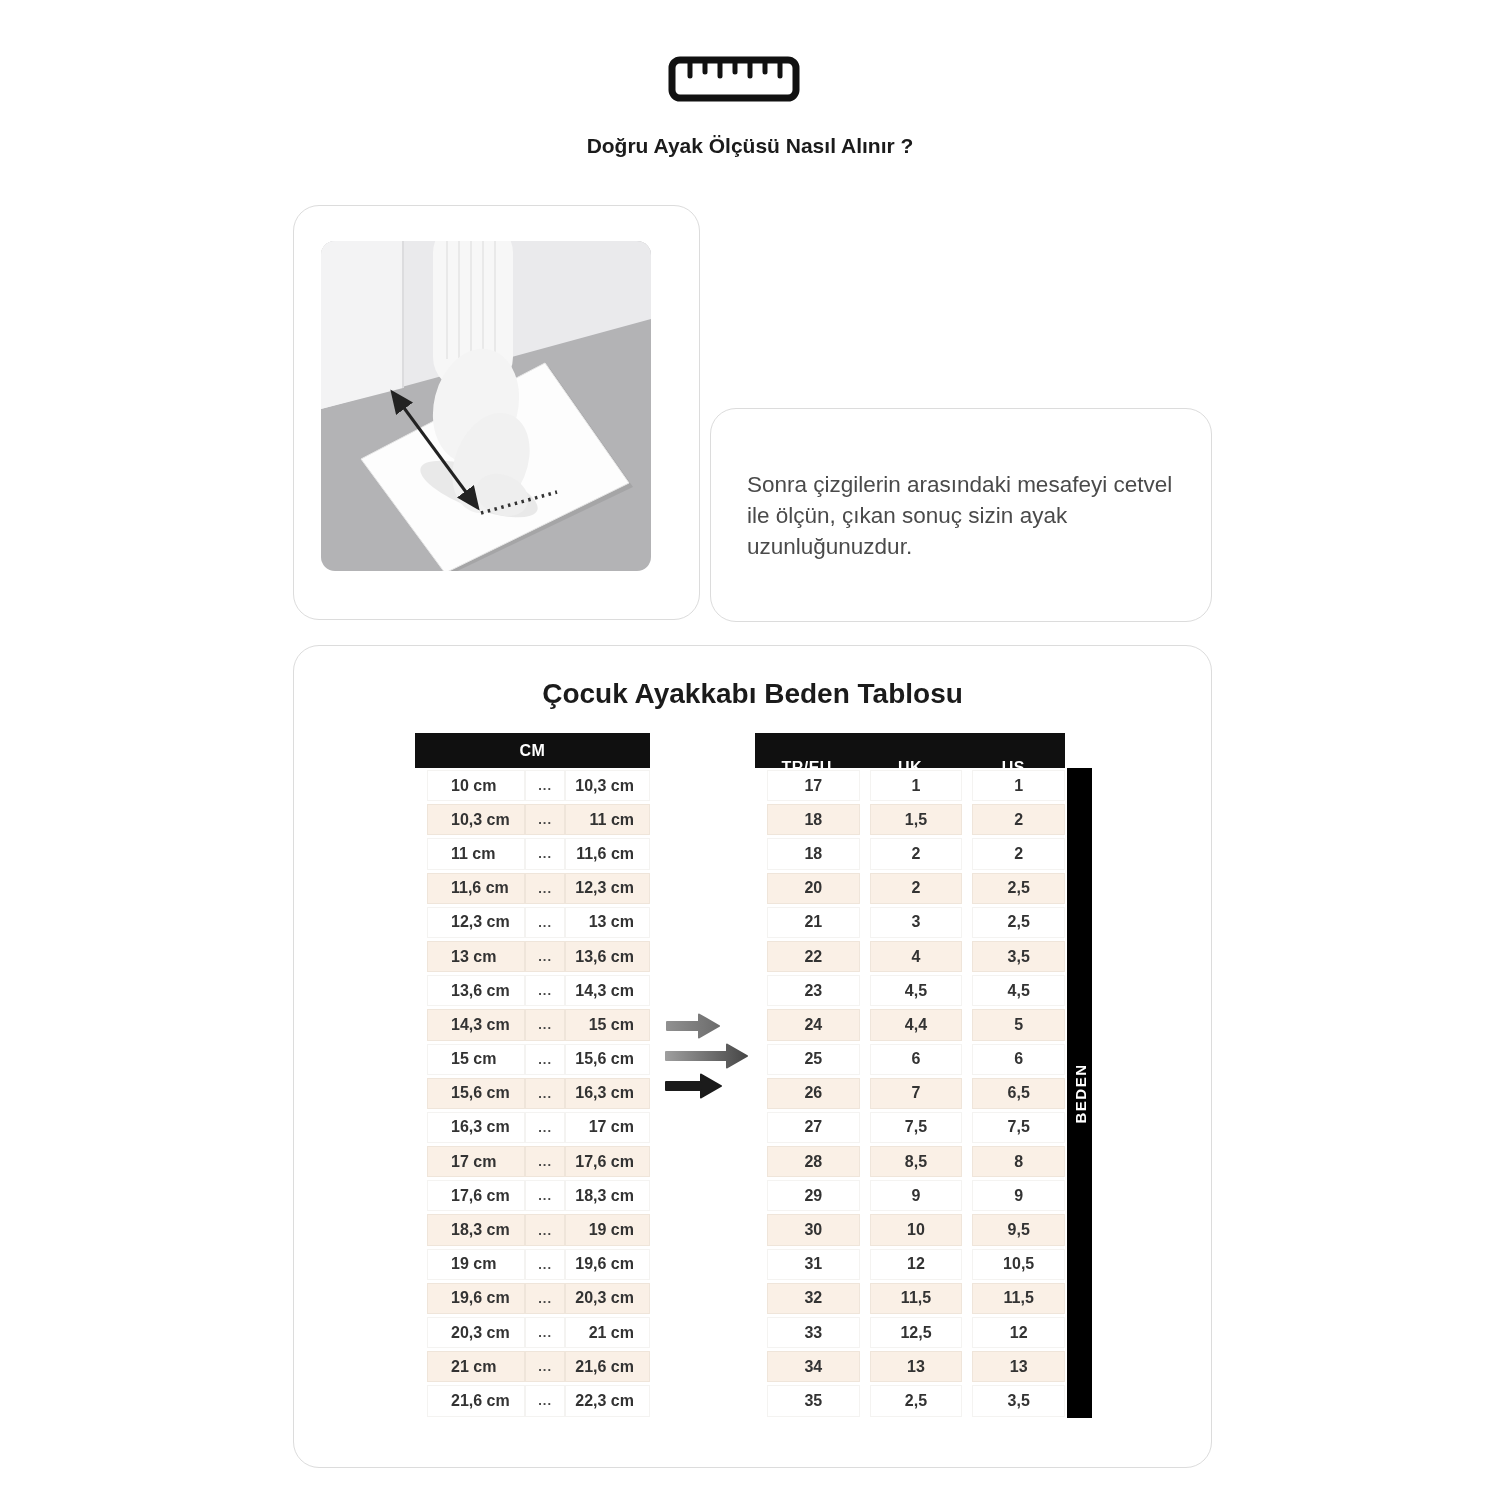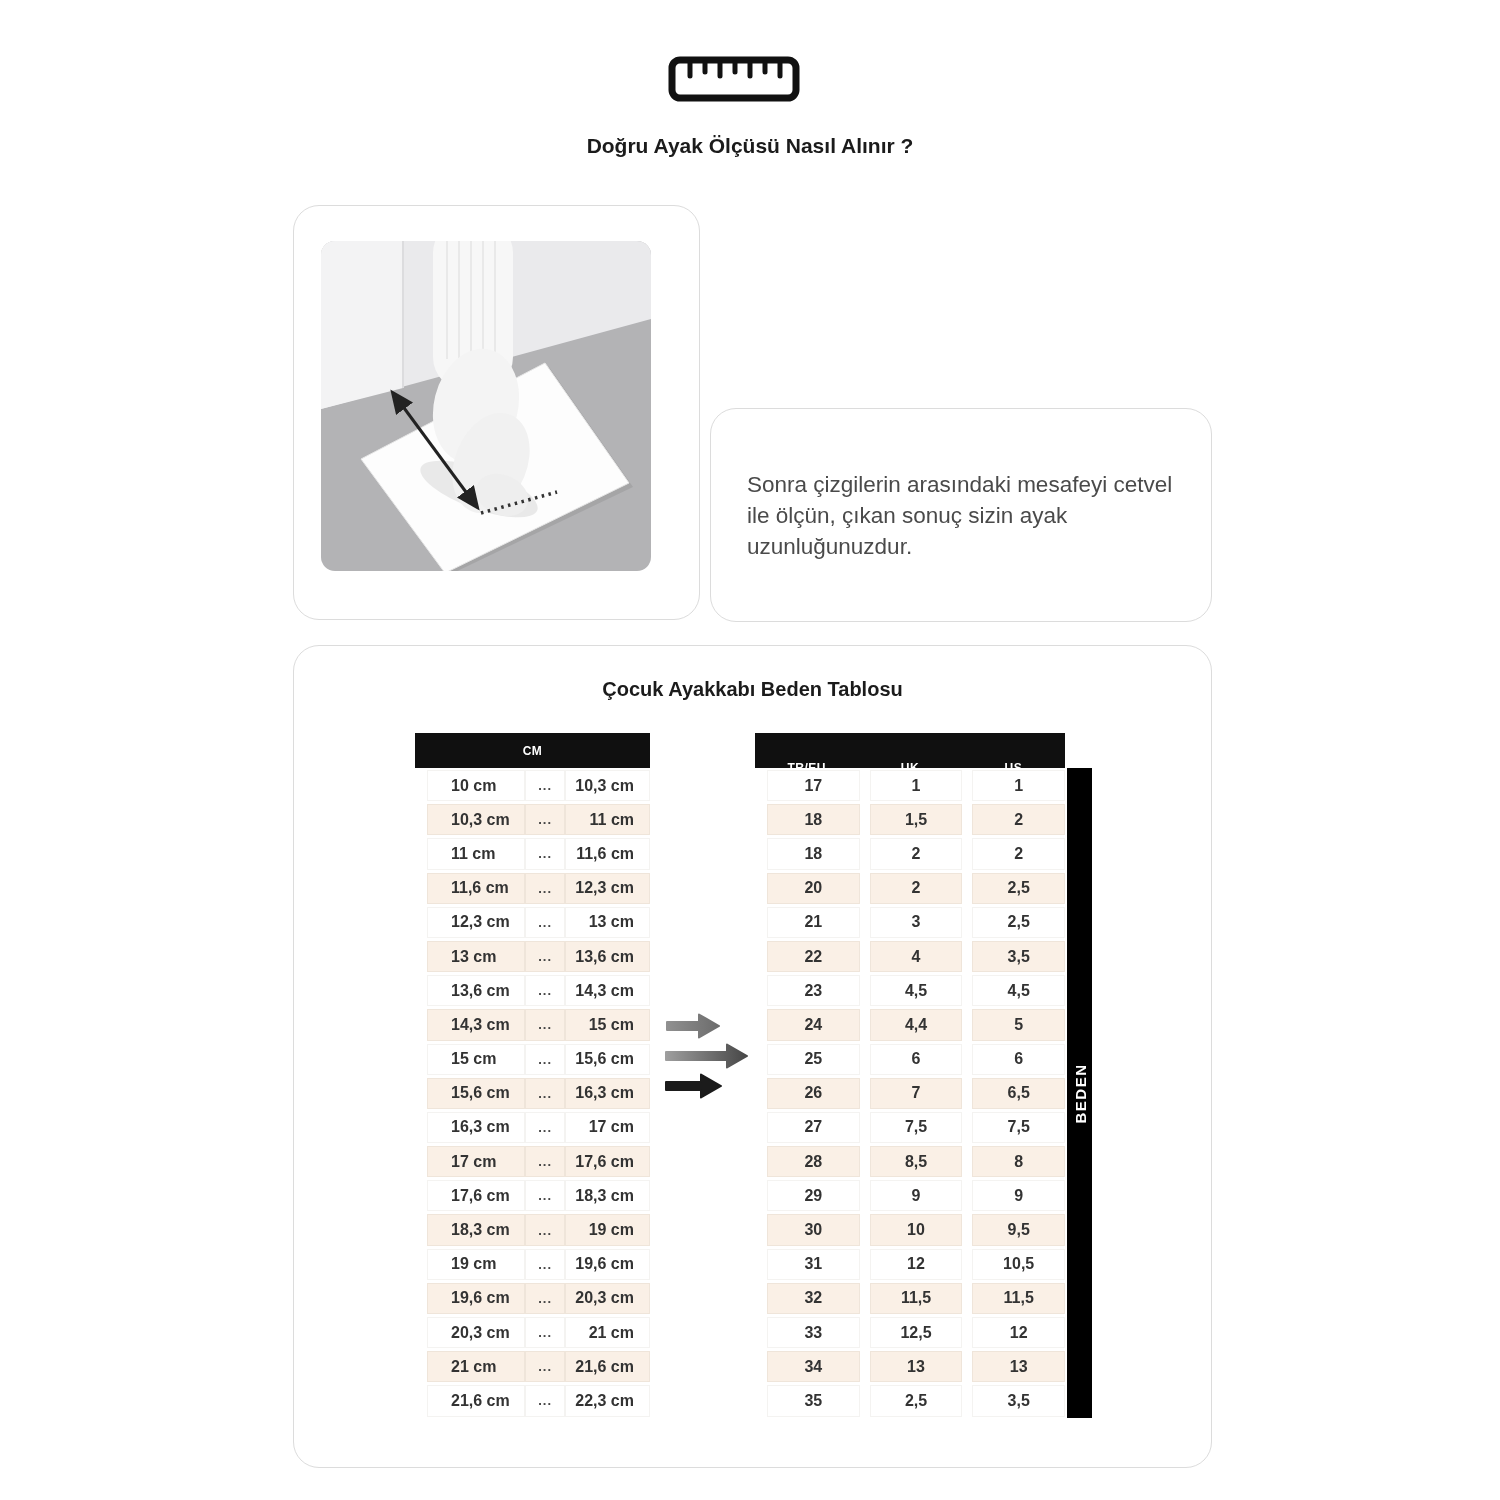--- a/index.html
+++ b/index.html
@@ -9,28 +9,28 @@
   #ruler{left:668px;top:56px;width:132px;height:46px;}
   #main-title{left:0;top:134px;width:1500px;text-align:center;font-size:21px;font-weight:bold;color:#1b1b1b;}
   .card{border:1px solid #dcdcdc;border-radius:26px;background:#fff;box-sizing:border-box;}
   #photo-card{left:293px;top:205px;width:407px;height:415px;}
   #photo{left:27px;top:35px;width:330px;height:330px;border-radius:14px;overflow:hidden;}
   #text-card-1{left:710px;top:207px;width:502px;height:193px;}
   #text-card-2{left:710px;top:408px;width:502px;height:214px;}
   .card-text{display:flex;align-items:center;padding:20px 36px;height:100%;box-sizing:border-box;
              font-size:22.5px;line-height:31px;color:#4a4a4a;}
   #table-card{left:293px;top:645px;width:919px;height:823px;}
-  #table-title{left:293px;top:678px;width:919px;text-align:center;font-size:20px;font-weight:bold;color:#1b1b1b;}
-  .thead{background:#101010;color:#fff;font-weight:bold;font-size:12px;display:flex;align-items:center;height:35px;}
+  #table-title{left:293px;top:678px;width:919px;text-align:center;font-size:28px;font-weight:bold;color:#1b1b1b;}
+  .thead{background:#101010;color:#fff;font-weight:bold;font-size:16px;display:flex;align-items:center;height:35px;}
   #cm-table{left:415px;top:733px;width:235px;}
   #cm-head{justify-content:center;letter-spacing:.5px;}
   #sizes-table{left:755px;top:733px;width:310px;}
   .rows{margin-top:2px;padding-left:12px;}
   .row{display:flex;height:31.2px;margin-bottom:3px;}
-  #size-rows .row{gap:10px;}
+  #size-rows .row{gap:10px;justify-content:flex-end;}
   .cell{display:flex;align-items:center;box-sizing:border-box;font-weight:bold;font-size:16px;color:#333;
         box-shadow:inset 0 0 0 1px rgba(150,140,120,.10);}
   .row.odd .cell{background:#fff;}
   .row.even .cell{background:#faf0e6;}
   .cm-left{flex:0 0 44%;padding-left:24px;}
   .cm-dots{flex:0 0 18%;justify-content:center;font-size:13px;color:#444;letter-spacing:1px;}
   .cm-right{flex:1;justify-content:flex-end;padding-right:16px;}
   .sz{flex:1;justify-content:center;}
   .hcell{flex:1;display:flex;justify-content:center;letter-spacing:.5px;margin-top:35px;}
   #beden-bar{left:1067px;top:768px;width:25px;height:650px;background:#000;

